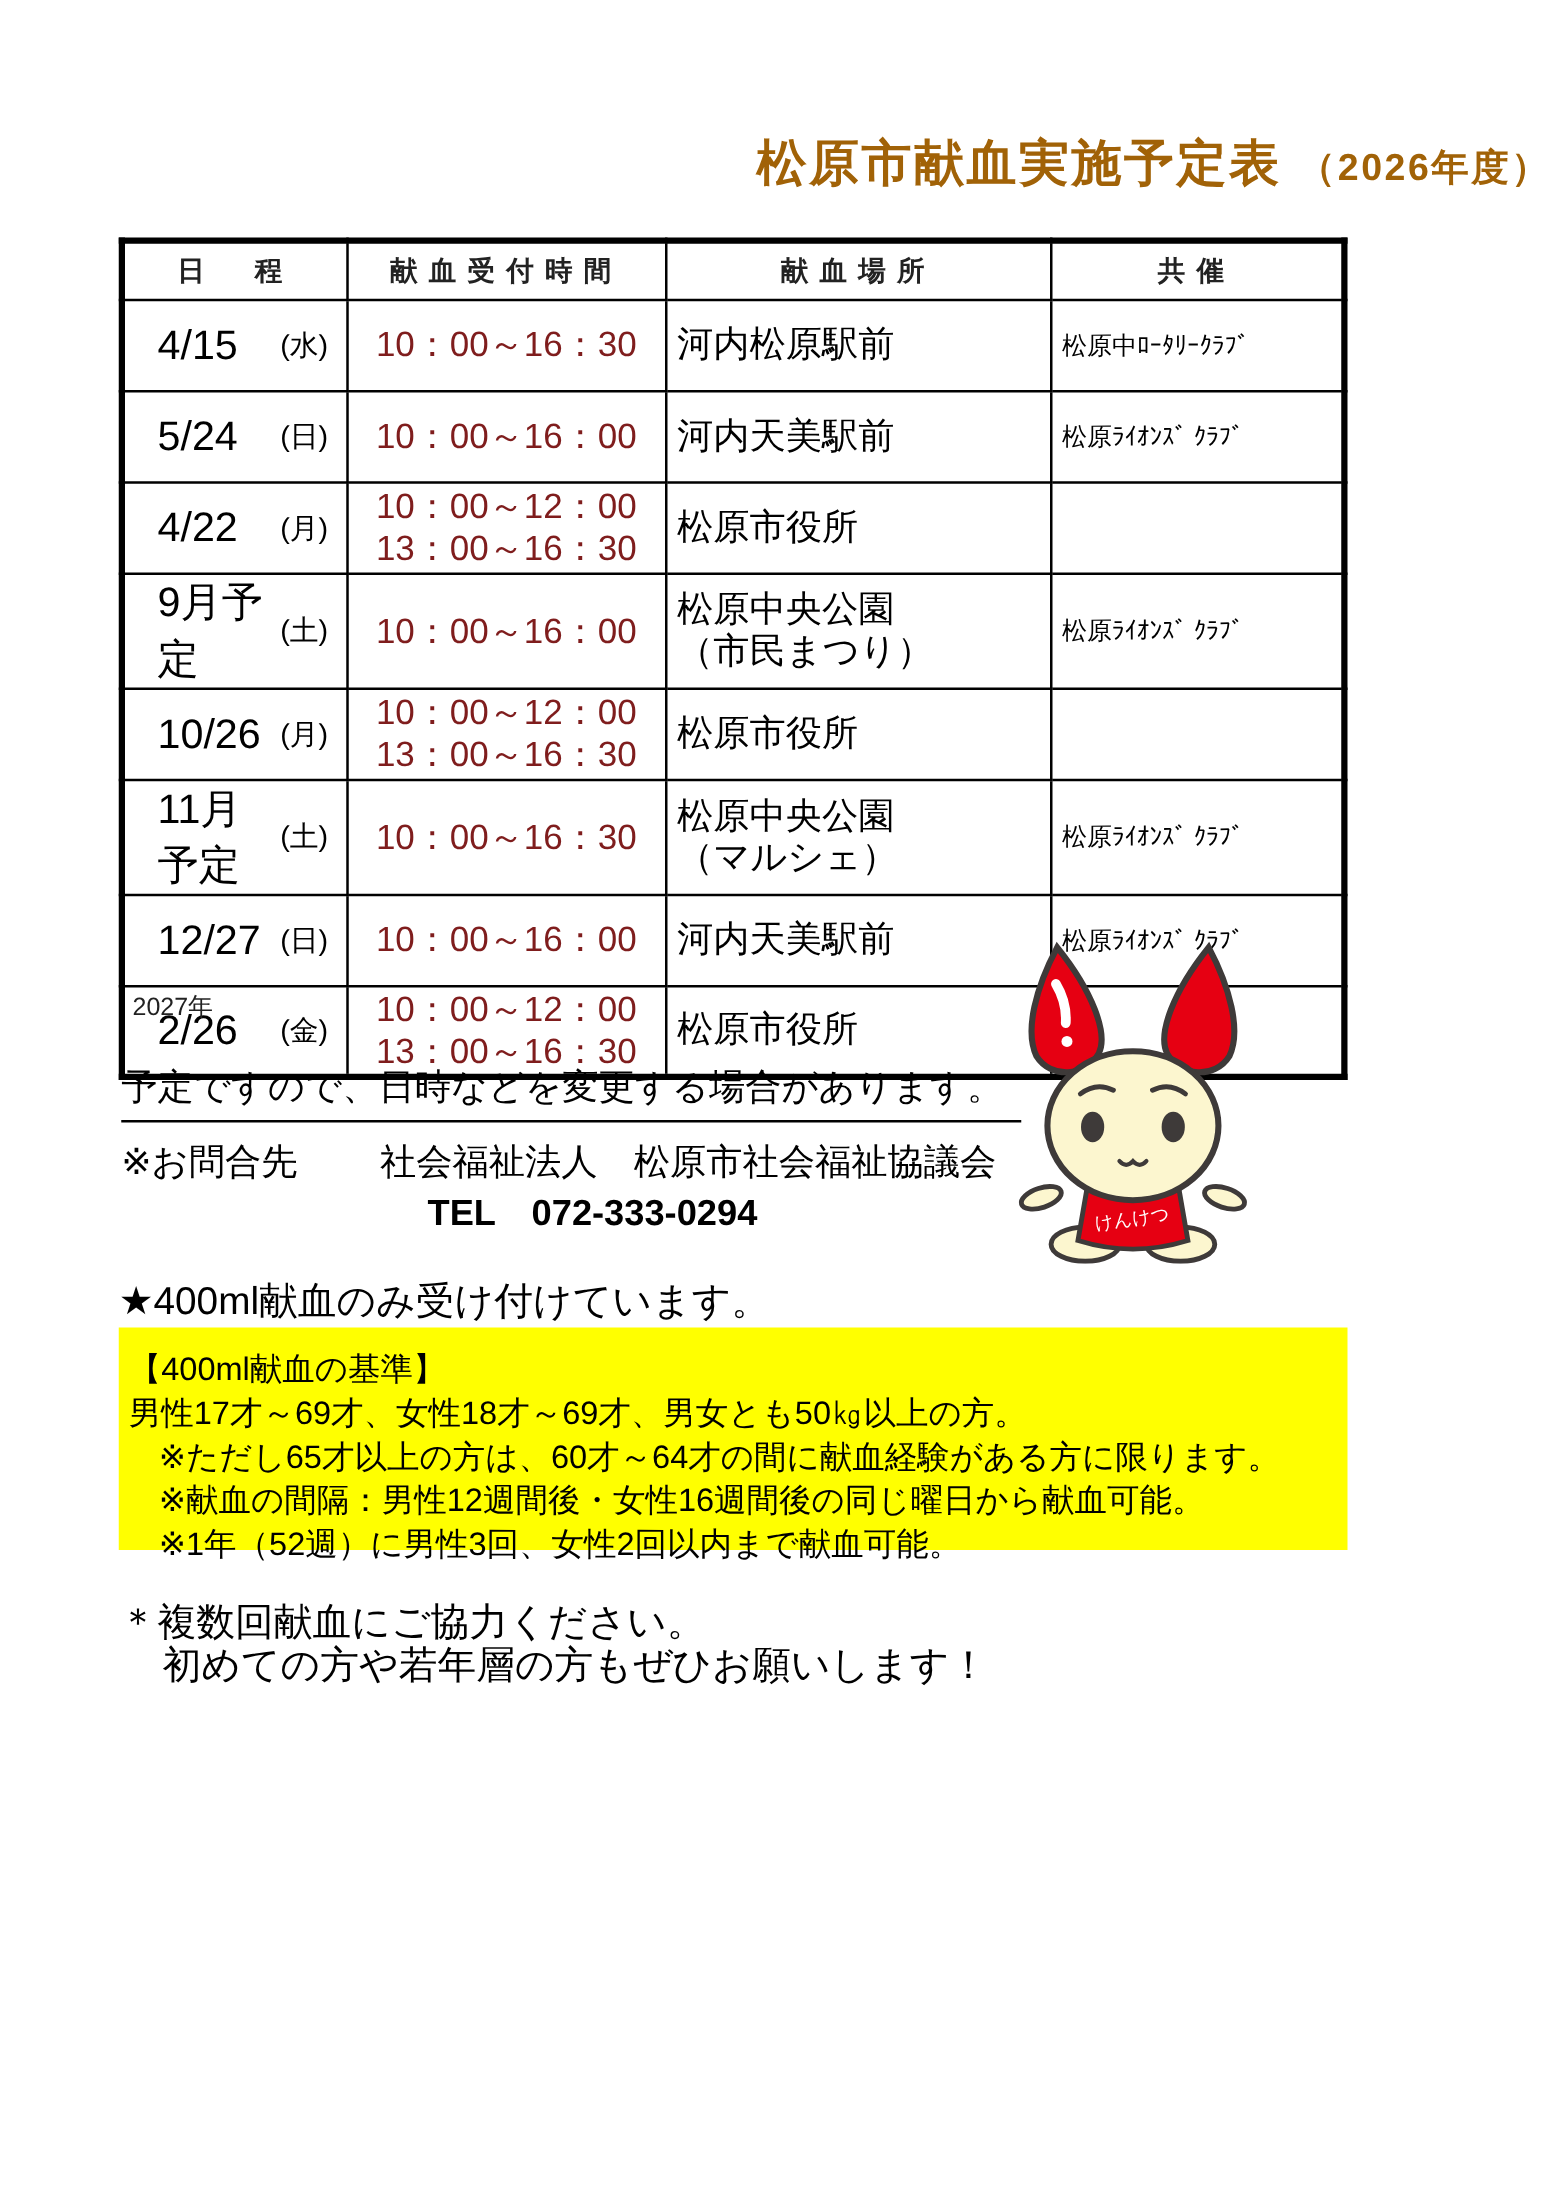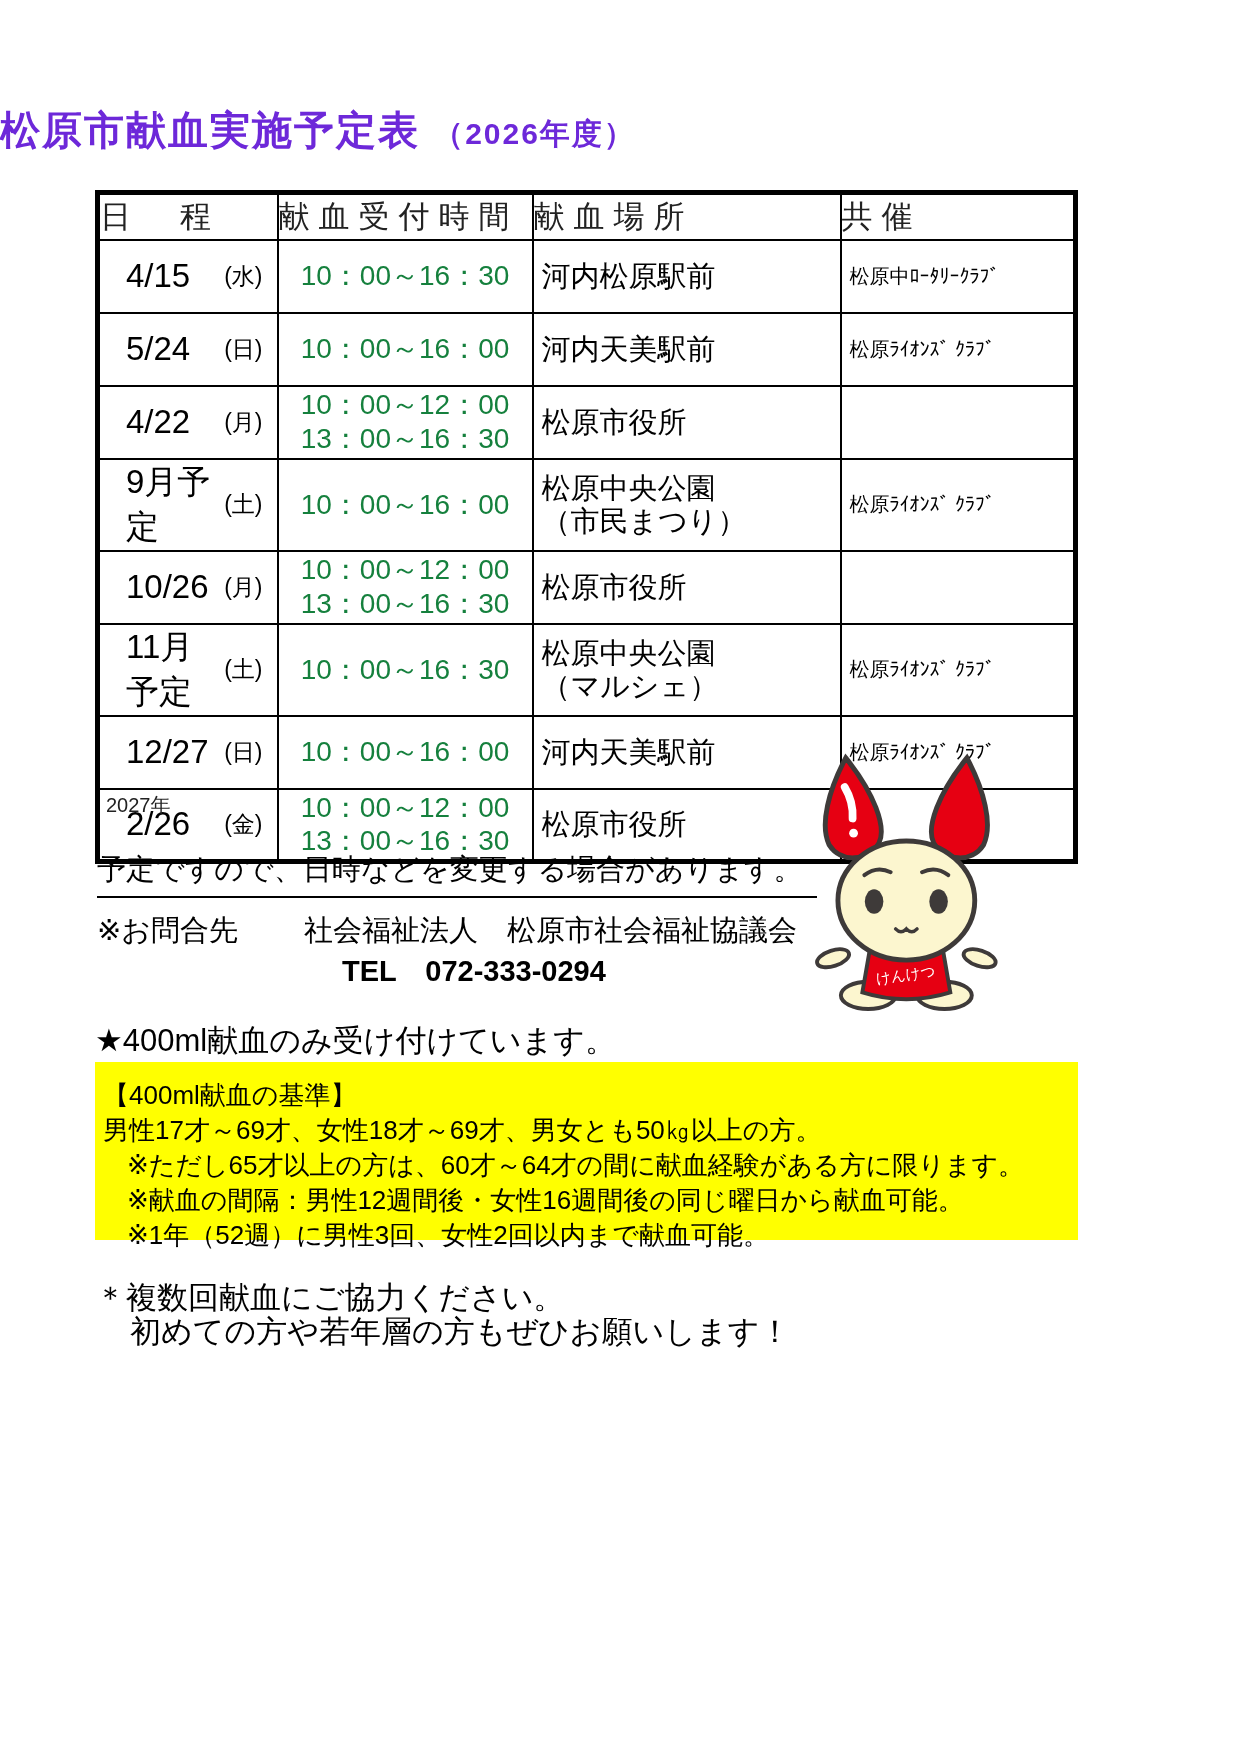--- a/index.html
+++ b/index.html
@@ -4,48 +4,48 @@
 <style>
   * { margin:0; padding:0; box-sizing:border-box; }
   html,body { background:#ffffff; }
   .page {
     position:relative; width:1241px; height:1755px; background:#ffffff;
     font-family:"Liberation Sans","DejaVu Sans",sans-serif; color:#111;
     overflow:hidden;
   }
 
   
-  .title { position:absolute; top:103px; left:0; width:100%; text-align:left;
-           font-weight:bold; font-size:40px; letter-spacing:2px; color:#6d28d9; }
+  .title { position:absolute; top:103px; left:0; width:100%; text-align:right;
+           font-weight:bold; font-size:40px; letter-spacing:2px; color:#a16207; }
   .title .year { font-size:30px; font-weight:bold; }
 
   
   table.sched {
     position:absolute; left:95px; top:190px; width:978px;
     border-collapse:collapse; table-layout:fixed; background:#fff;
     border:5px solid #000;
   }
   .sched th, .sched td { border:2.5px solid #000; vertical-align:middle; }
   .sched th {
-    height:47px; font-size:31px; font-weight:normal; color:#222;
-    letter-spacing:9px; text-align:left;
+    height:47px; font-size:22px; font-weight:bold; color:#222;
+    letter-spacing:9px; text-align:center;
   }
   .sched td { height:73px; }
   .col-date  { width:180px; }
   .col-time  { width:255px; }
   .col-place { width:308px; }
   .col-cohost{ width:235px; }
 
   .c-date { position:relative; padding:0 0 0 26px; }
   .date-line { display:flex; align-items:center; }
   .d-main { font-size:33px; color:#000; }
   .d-day  { font-size:23px; margin-left:auto; padding-right:14px; color:#000; }
   .year-note { position:absolute; top:2px; left:6px; font-size:20px; color:#222; }
 
-  .c-time { text-align:center; font-size:28px; line-height:1.2; color:#15803d; }
+  .c-time { text-align:center; font-size:28px; line-height:1.2; color:#7f1d1d; }
   .c-place { padding-left:8px; font-size:29px; font-weight:normal; line-height:1.12; color:#000; }
   .c-cohost { padding-left:8px; font-size:20px; color:#000; }
 
   
   .change-note {
     position:absolute; left:97px; top:850px; font-size:29px; color:#000;
     border-bottom:2.5px solid #000; padding:0 14px 6px 0;
   }
   .contact { position:absolute; left:97px; top:912px; font-size:29px; color:#000; line-height:1.25; }
   .contact-org { margin-left:66px; }

